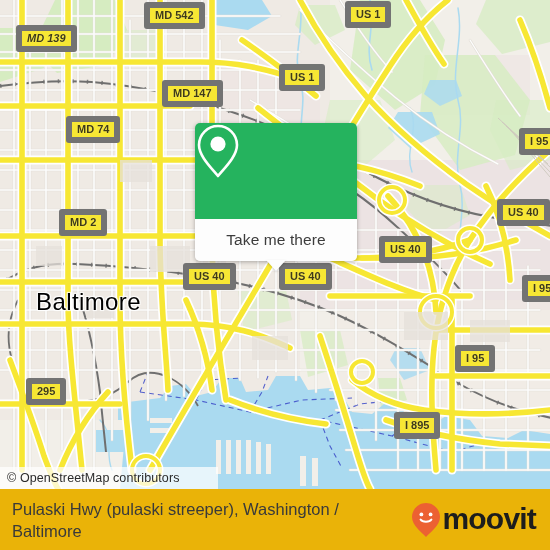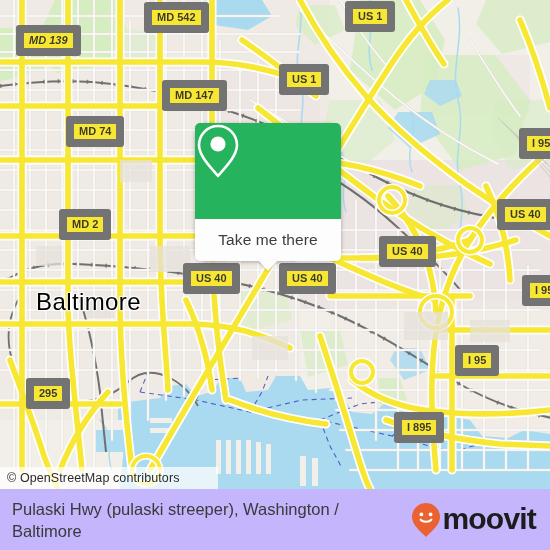--- a/index.html
+++ b/index.html
@@ -25,21 +25,21 @@
     display:flex;align-items:center;
     padding-left:7px;box-sizing:border-box;
     font-size:12.5px;color:#2b2b2b;letter-spacing:.1px;
     white-space:nowrap;
   }
 
   
   .shield{
     position:absolute;
     background:#f7e733;
-    border:8px solid #737373;
+    border:6px solid #737373;
     border-radius:3px;
     color:#3f3b16;
     font-size:11px;font-weight:bold;
     padding:1px 5px 2px 5px;
     line-height:12px;
     white-space:nowrap;
     box-sizing:border-box;
     text-shadow:0 0 1px rgba(255,255,255,.4);
   }
 
@@ -51,22 +51,22 @@
     white-space:nowrap;
     text-shadow:
       1px 1px 1px rgba(255,255,255,.95),
      -1px -1px 1px rgba(255,255,255,.95),
       1px -1px 1px rgba(255,255,255,.95),
      -1px 1px 1px rgba(255,255,255,.95);
   }
 
   
   #callout{
-    position:absolute;left:195px;top:123px;width:146px;
-    border-radius:12px;overflow:visible;
+    position:absolute;left:195px;top:123px;width:162px;
+    border-radius:5px;overflow:visible;
     box-shadow:0 1px 4px rgba(0,0,0,.30);
   }
   #callout-green{
     background:#25b35e;
     height:96px;
     border-radius:5px 5px 0 0;
     display:flex;align-items:center;justify-content:center;
   }
   #callout-white{
     background:#fdfdfd;
@@ -83,21 +83,21 @@
     width:0;height:0;
     border-left:10px solid transparent;
     border-right:10px solid transparent;
     border-top:11px solid #fdfdfd;
     filter:drop-shadow(0 1px 1px rgba(0,0,0,.18));
   }
 
   
   #footer{
     position:absolute;left:0;top:489px;width:550px;height:61px;
-    background:#c4b5fd;
+    background:#eab308;
     display:flex;align-items:center;
   }
   #footer-title{
     flex:1;
     padding-left:12px;padding-right:8px;
     font-size:16.5px;color:#3a3a3a;line-height:22px;
   }
   #footer-logo{
     display:flex;
     padding-right:14px;

